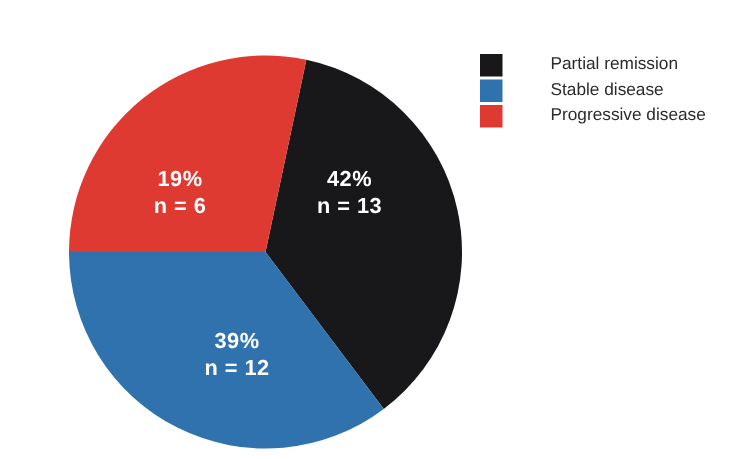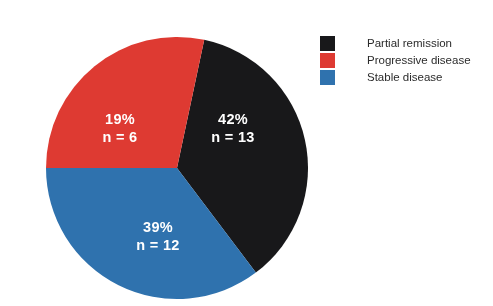--- a/index.html
+++ b/index.html
@@ -80,22 +80,22 @@
         <text class="slice-label" x="120" y="120"><tspan x="120" dy="0">19%</tspan><tspan x="120" dy="18">n = 6</tspan></text>
       </g>
   </svg>
 
   <div id="legend">
     <div class="legend-row">
       <span class="legend-swatch" style="background: rgb(24, 24, 26);"></span>
       <span class="legend-label">Partial remission</span>
     </div>
     <div class="legend-row">
+      <span class="legend-swatch" style="background: rgb(47, 114, 174);"></span>
+      <span class="legend-label">Stable disease</span>
+    </div>
+    <div class="legend-row">
       <span class="legend-swatch" style="background: rgb(222, 58, 50);"></span>
       <span class="legend-label">Progressive disease</span>
-    </div>
-    <div class="legend-row">
-      <span class="legend-swatch" style="background: rgb(47, 114, 174);"></span>
-      <span class="legend-label">Stable disease</span>
     </div>
   </div>
 
 </div>
 
 </body></html>

